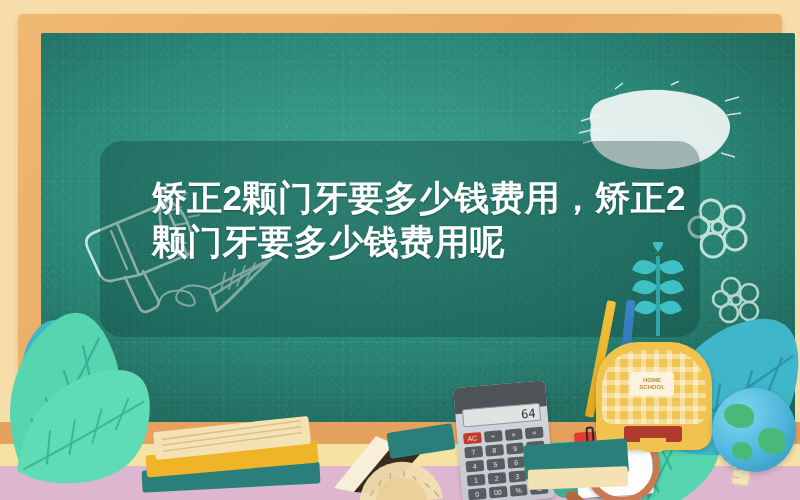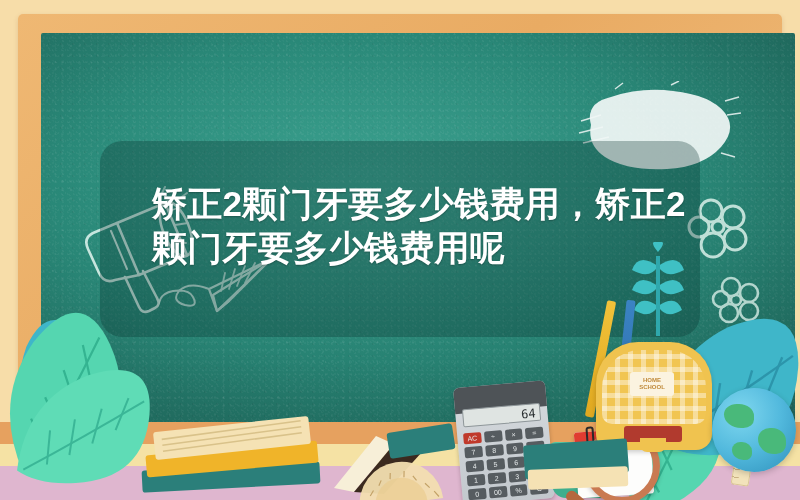--- a/index.html
+++ b/index.html
@@ -60,21 +60,21 @@
     position:absolute;right:52px;top:48px;width:168px;height:96px;opacity:.93;
   }
 
   
   .text-panel{
     position:absolute;left:100px;top:141px;width:600px;height:196px;
     background:rgba(6,46,44,.30);
     border-radius:22px;
   }
   .headline{
-    position:absolute;left:152px;top:182px;width:560px;
+    position:absolute;left:152px;top:176px;width:560px;
     color:#ffffff;
     font-size:35px;
     font-weight:bold;
     line-height:44px;
     letter-spacing:.3px;
     text-shadow:0 1px 2px rgba(0,0,0,.28);
     white-space:pre-wrap;
   }
 
   

